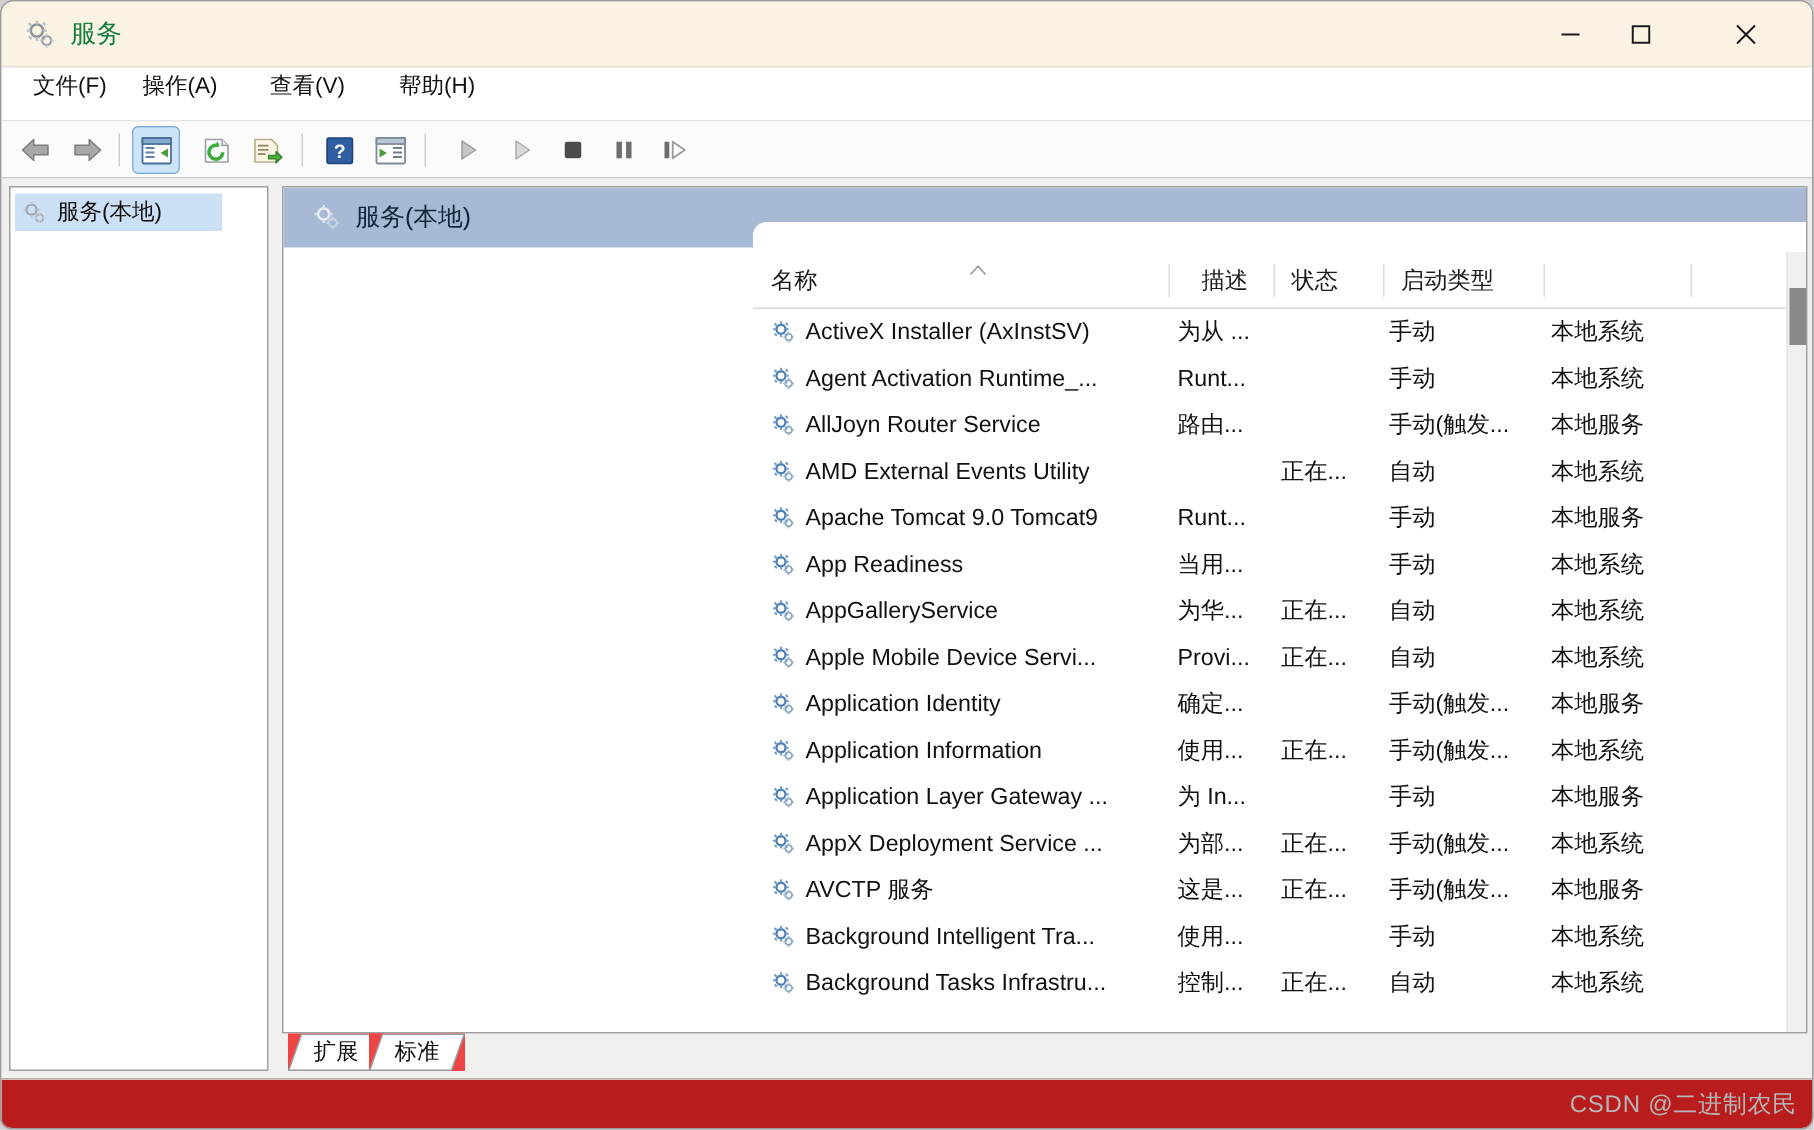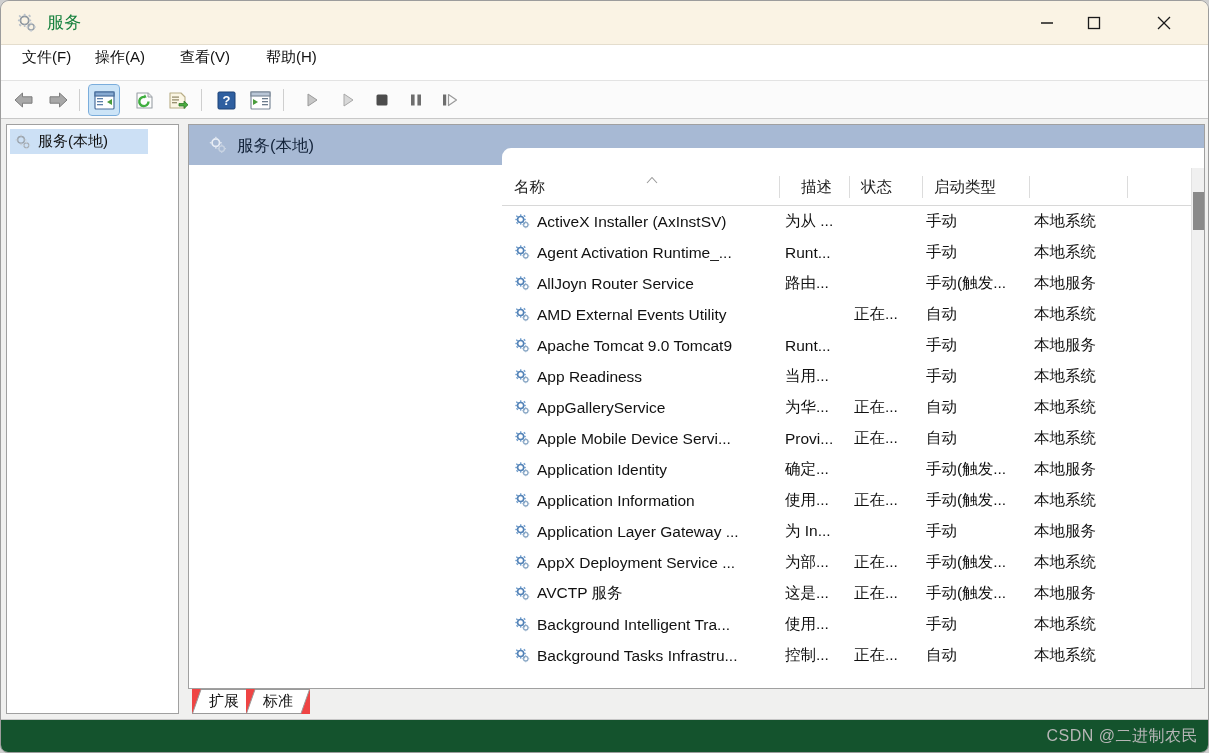--- a/index.html
+++ b/index.html
@@ -238,21 +238,21 @@
   .tab-shape {
     position: absolute; top: 0; left: 0;
     width: 100%; height: 100%;
   }
   .tab-label { position: relative; z-index: 2; padding: 0 4px; }
 
   
   #statusbar {
     position: absolute; left: 0; top: 718px;
     width: 1209px; height: 35px;
-    background: #14532d;
+    background: #b91c1c;
     border-top: 1px solid #c6c6c6;
   }
   #watermark {
     position: absolute; right: 12px; top: 6px;
     font-size: 16px; color: #b6b6b6;
     letter-spacing: .5px;
     white-space: nowrap;
   }
 </style>
 </head>

